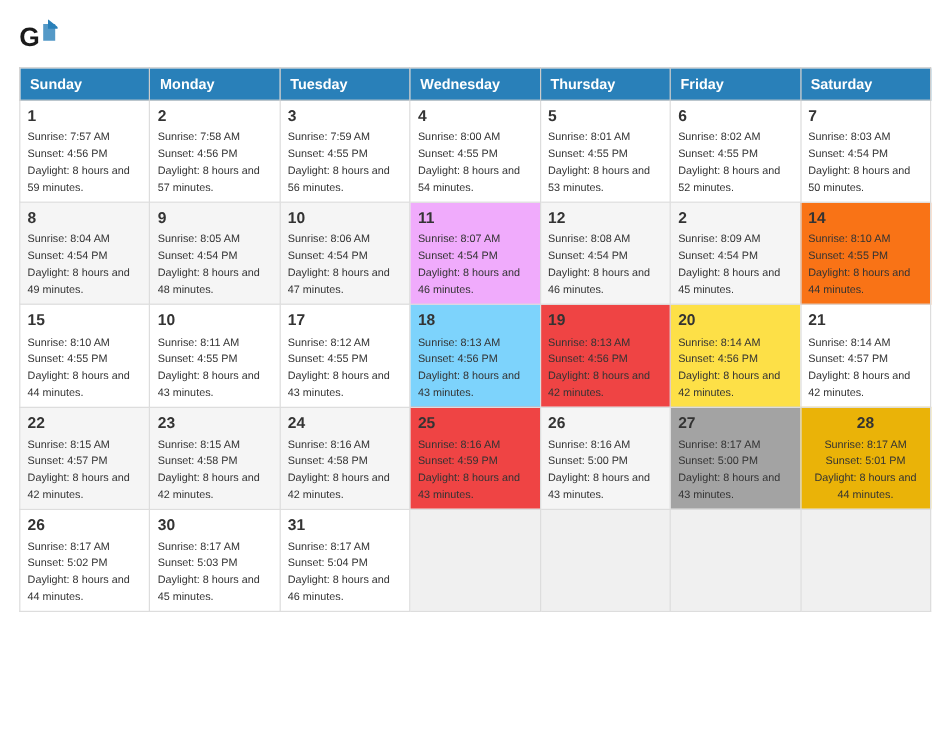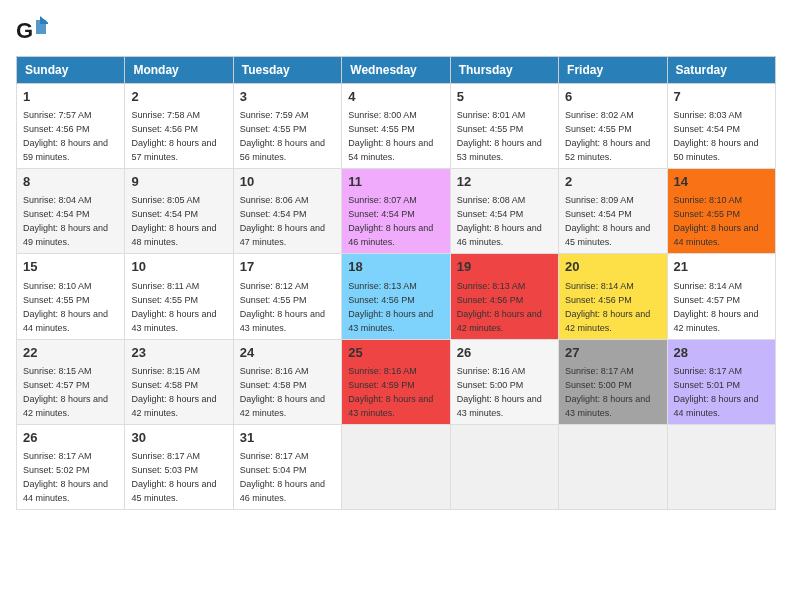--- a/index.html
+++ b/index.html
@@ -144,21 +144,21 @@
         <td style="background: #fde047;"><span class="day-num">20</span><span class="day-info">Sunrise: 8:14 AM<br>Sunset: 4:56 PM<br>Daylight: 8 hours and 42 minutes.</span></td>
         <td style="background: rgb(255, 255, 255); margin-top: 44px;"><span class="day-num">21</span><span class="day-info">Sunrise: 8:14 AM<br>Sunset: 4:57 PM<br>Daylight: 8 hours and 42 minutes.</span></td>
       </tr>
       <tr>
         <td style="background: rgb(245, 245, 245);"><span class="day-num">22</span><span class="day-info">Sunrise: 8:15 AM<br>Sunset: 4:57 PM<br>Daylight: 8 hours and 42 minutes.</span></td>
         <td style="background: rgb(245, 245, 245);"><span class="day-num">23</span><span class="day-info">Sunrise: 8:15 AM<br>Sunset: 4:58 PM<br>Daylight: 8 hours and 42 minutes.</span></td>
         <td style="background: rgb(245, 245, 245);"><span class="day-num">24</span><span class="day-info">Sunrise: 8:16 AM<br>Sunset: 4:58 PM<br>Daylight: 8 hours and 42 minutes.</span></td>
         <td style="background: #ef4444;"><span class="day-num">25</span><span class="day-info">Sunrise: 8:16 AM<br>Sunset: 4:59 PM<br>Daylight: 8 hours and 43 minutes.</span></td>
         <td style="background: rgb(245, 245, 245);"><span class="day-num">26</span><span class="day-info">Sunrise: 8:16 AM<br>Sunset: 5:00 PM<br>Daylight: 8 hours and 43 minutes.</span></td>
         <td style="background: #a3a3a3;"><span class="day-num">27</span><span class="day-info">Sunrise: 8:17 AM<br>Sunset: 5:00 PM<br>Daylight: 8 hours and 43 minutes.</span></td>
-        <td style="background: #c4b5fd;"><span class="day-num">28</span><span class="day-info">Sunrise: 8:17 AM<br>Sunset: 5:01 PM<br>Daylight: 8 hours and 44 minutes.</span></td>
+        <td style="background: #eab308; text-align: center;"><span class="day-num">28</span><span class="day-info">Sunrise: 8:17 AM<br>Sunset: 5:01 PM<br>Daylight: 8 hours and 44 minutes.</span></td>
       </tr>
       <tr>
         <td style="background: rgb(255, 255, 255);"><span class="day-num">26</span><span class="day-info">Sunrise: 8:17 AM<br>Sunset: 5:02 PM<br>Daylight: 8 hours and 44 minutes.</span></td>
         <td style="background: rgb(255, 255, 255);"><span class="day-num">30</span><span class="day-info">Sunrise: 8:17 AM<br>Sunset: 5:03 PM<br>Daylight: 8 hours and 45 minutes.</span></td>
         <td style="background: rgb(255, 255, 255);"><span class="day-num">31</span><span class="day-info">Sunrise: 8:17 AM<br>Sunset: 5:04 PM<br>Daylight: 8 hours and 46 minutes.</span></td>
         <td class="empty"></td>
         <td class="empty"></td>
         <td class="empty"></td>
         <td class="empty"></td>
       </tr>

